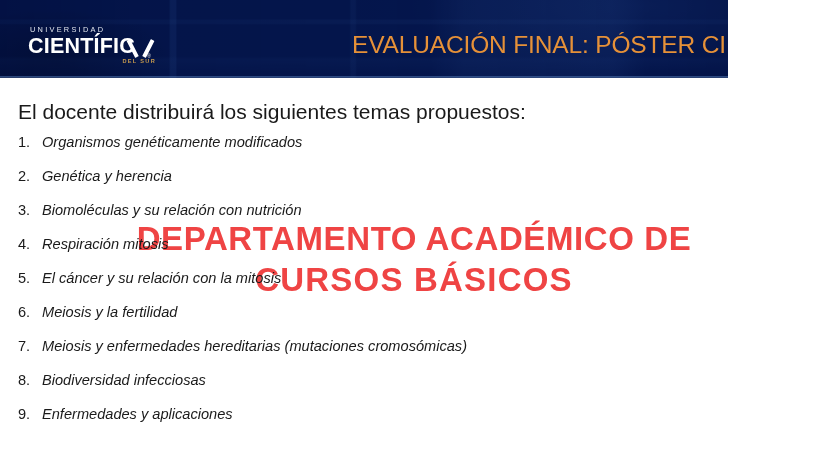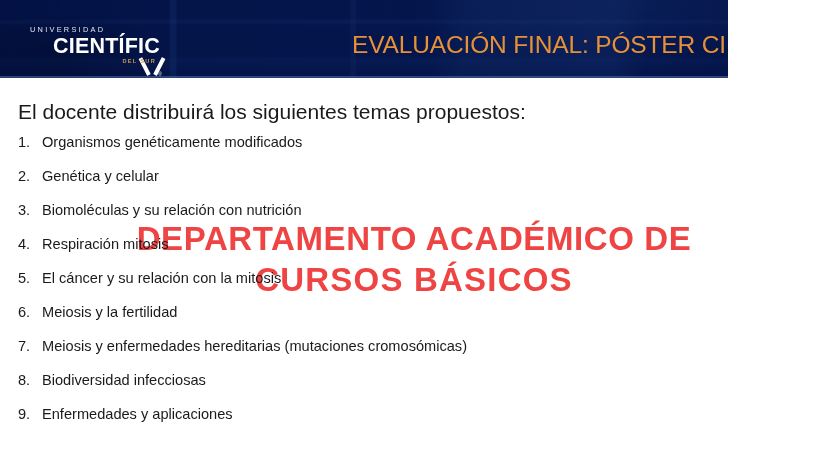--- a/index.html
+++ b/index.html
@@ -86,21 +86,20 @@
     color: #f2f5fa;
     line-height: 8px;
     padding-left: 2px;
     white-space: nowrap;
     opacity: 0.93;
   }
   #logo-main-row {
     display: flex;
     align-items: flex-end;
     margin-top: 1px;
-    flex-direction: column;
   }
   #logo-cientifica {
     font-size: 21.5px;
     font-weight: 700;
     color: #ffffff;
     letter-spacing: 0.2px;
     line-height: 22px;
     white-space: nowrap;
   }
   #logo-arrow {
@@ -206,20 +205,21 @@
     flex: 0 0 24px;
     font-size: 14.6px;
     color: #1a1a1a;
     line-height: 19px;
   }
   .topic-text {
     font-size: 14.6px;
     color: #1a1a1a;
     line-height: 19px;
     white-space: nowrap;
+    font-style: italic;
   }
 </style>
 </head>
 <body>
 
 <div id="slide">
 
   <div id="header-band">
     <div id="header-photo"></div>
     <div id="header-overlay"></div>
@@ -250,21 +250,21 @@
 
     <div id="topic-list">
 
       <div class="topic-row">
         <span class="topic-num">1.</span>
         <span class="topic-text">Organismos genéticamente modificados</span>
       </div>
 
       <div class="topic-row">
         <span class="topic-num">2.</span>
-        <span class="topic-text">Genética y celular</span>
+        <span class="topic-text">Genética y herencia</span>
       </div>
 
       <div class="topic-row">
         <span class="topic-num">3.</span>
         <span class="topic-text">Biomoléculas y su relación con nutrición</span>
       </div>
 
       <div class="topic-row">
         <span class="topic-num">4.</span>
         <span class="topic-text">Respiración mitosis</span>

